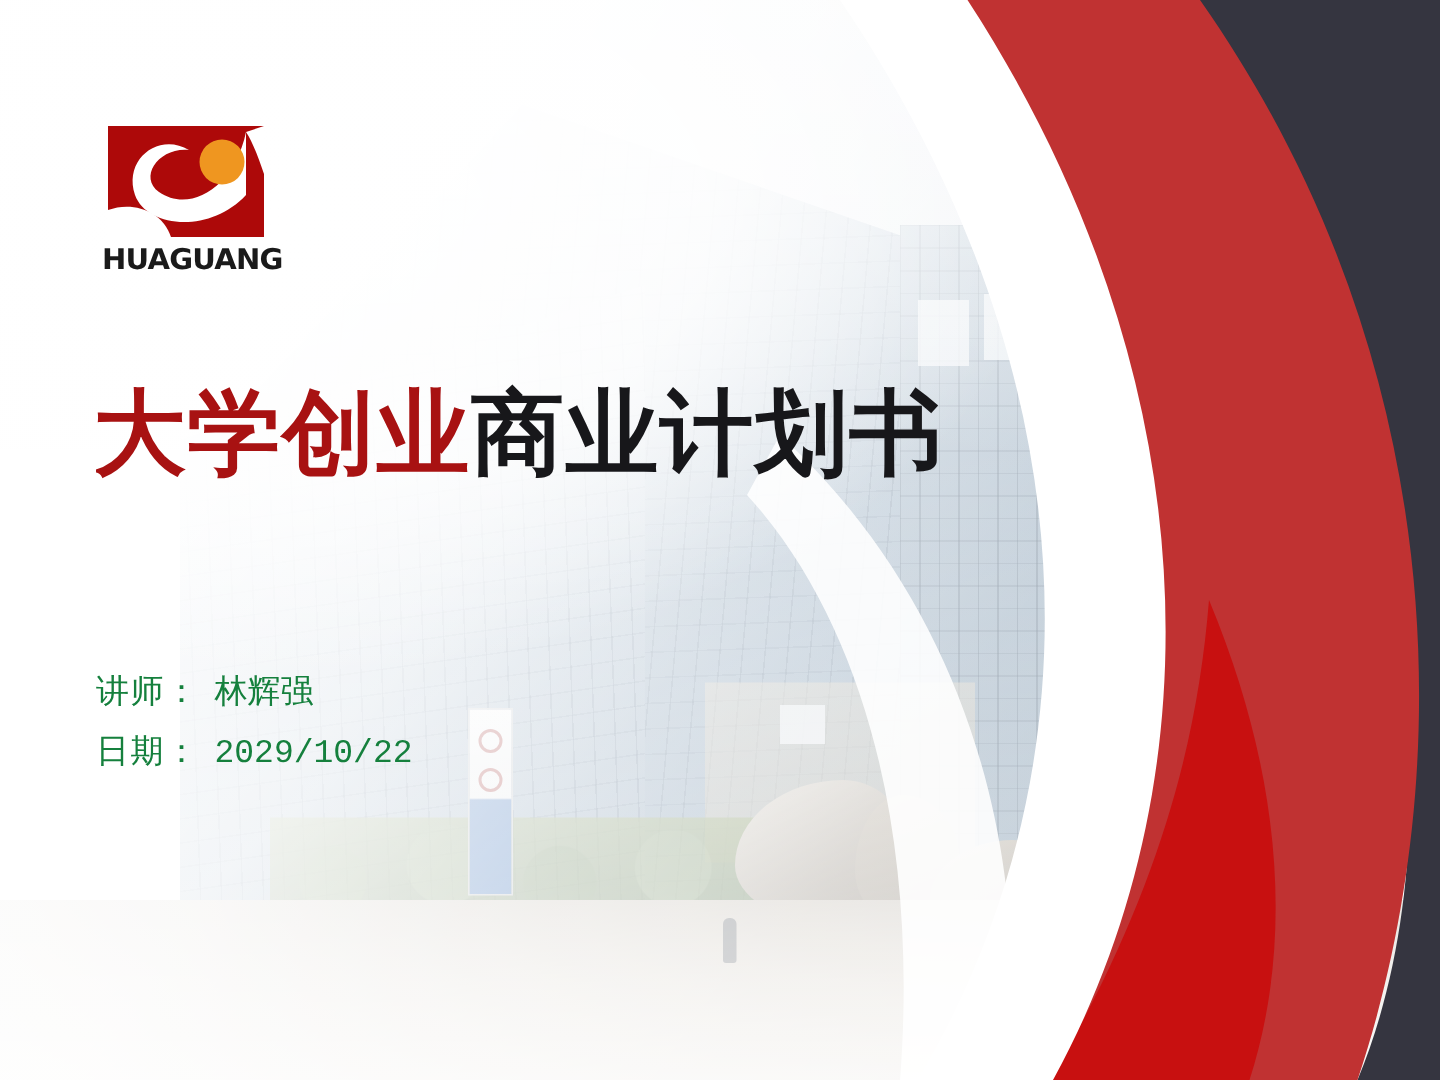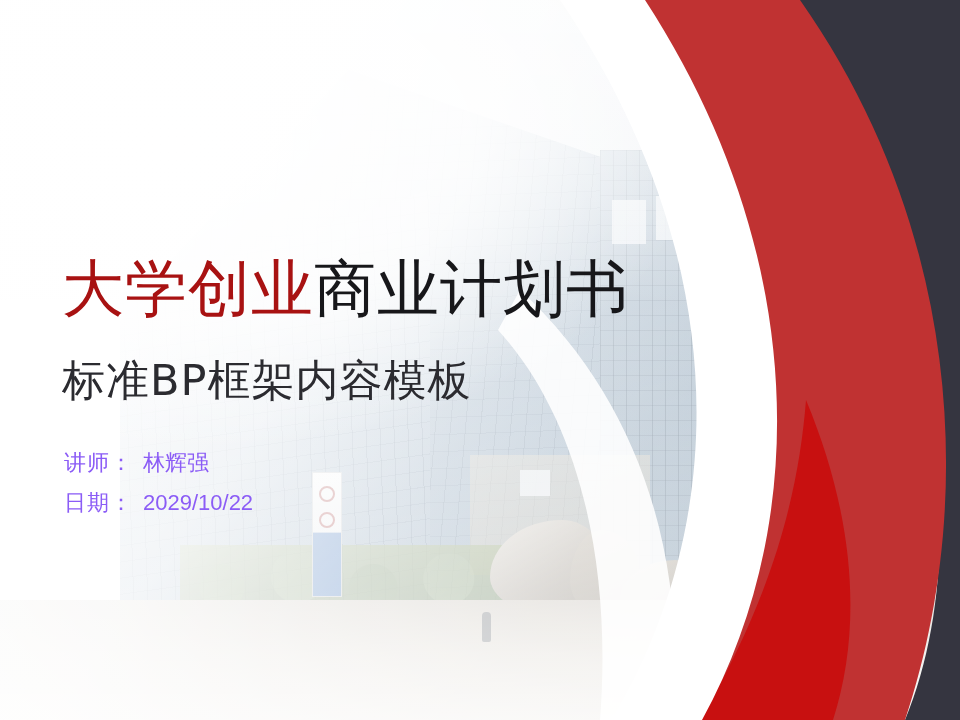--- a/index.html
+++ b/index.html
@@ -252,21 +252,21 @@
     transform: scaleX(1.02);
     transform-origin: left center;
   }
 
   
   .title {
     position: absolute;
     left: 62px;
     top: 258px;
     font-size: 62px;
-    font-weight: 400;
+    font-weight: 700;
     line-height: 1;
     letter-spacing: 1px;
     white-space: nowrap;
     font-family: "DejaVu Sans", "Liberation Sans", sans-serif;
   }
   .title .t-red   { color: #a81212; }
   .title .t-black { color: #17171a; }
 
   .subtitle {
     position: absolute;
@@ -277,24 +277,24 @@
     letter-spacing: 1px;
     color: #2b2b30;
     white-space: nowrap;
     font-family: "DejaVu Sans", "Liberation Sans", sans-serif;
   }
 
   .meta {
     position: absolute;
     left: 64px;
     top: 443px;
-    color: #8b5cf6;
+    color: #15803d;
     font-size: 22px;
     line-height: 40px;
-    font-family: Liberation Sans, sans-serif;
+    font-family: Liberation Mono, monospace;
     white-space: nowrap;
   }
   .meta-row { display: block; }
   .meta-label { letter-spacing: 1px; }
   .meta-value { margin-left: 10px; }
 
   .footer {
     position: absolute;
     left: 58px;
     top: 681px;
@@ -358,26 +358,48 @@
              C 800 238 818 508 702 720
              L 612 720
              C 742 500 720 235 560 0 Z"></path>
 
     <path fill="#ffffff" opacity="0.88" d="M 520 290
              C 640 400 688 560 672 720
              L 600 720
              C 612 565 580 420 498 330 Z"></path>
   </svg>
 
+  <div class="logo">
+    <div class="logo-mark">
+      <svg viewBox="0 0 112 78" width="112" height="78">
+
+        <path fill="#ad0909" d="M 4 2 H 108 V 76 H 4 Z"></path>
+
+        <path fill="#ffffff" d="M 96 6
+                 C 88 44 58 60 38 46
+                 C 24 36 38 16 58 18
+                 C 38 6 14 24 22 48
+                 C 30 70 72 74 96 48 Z"></path>
+
+        <path fill="#ffffff" d="M 4 58
+                 C 20 52 40 58 46 76
+                 L 4 76 Z"></path>
+
+        <path fill="#ffffff" d="M 96 6 L 108 2 V 34 C 104 22 100 12 96 6 Z"></path>
+
+        <circle cx="80" cy="26" r="15" fill="#ef9620"></circle>
+      </svg>
+    </div>
+    <div class="logo-wordmark">HUAGUANG</div>
+  </div>
 
   <div class="title">
     <span class="t-red">大学创业</span><span class="t-black">商业计划书</span>
   </div>
 
-  <div class="subtitle">标准BP框架内容模板</div>
 
   <div class="meta">
     <span class="meta-row">
       <span class="meta-label">讲师：</span><span class="meta-value">林辉强</span>
     </span>
     <span class="meta-row">
       <span class="meta-label">日期：</span><span class="meta-value">2029/10/22</span>
     </span>
   </div>
 

